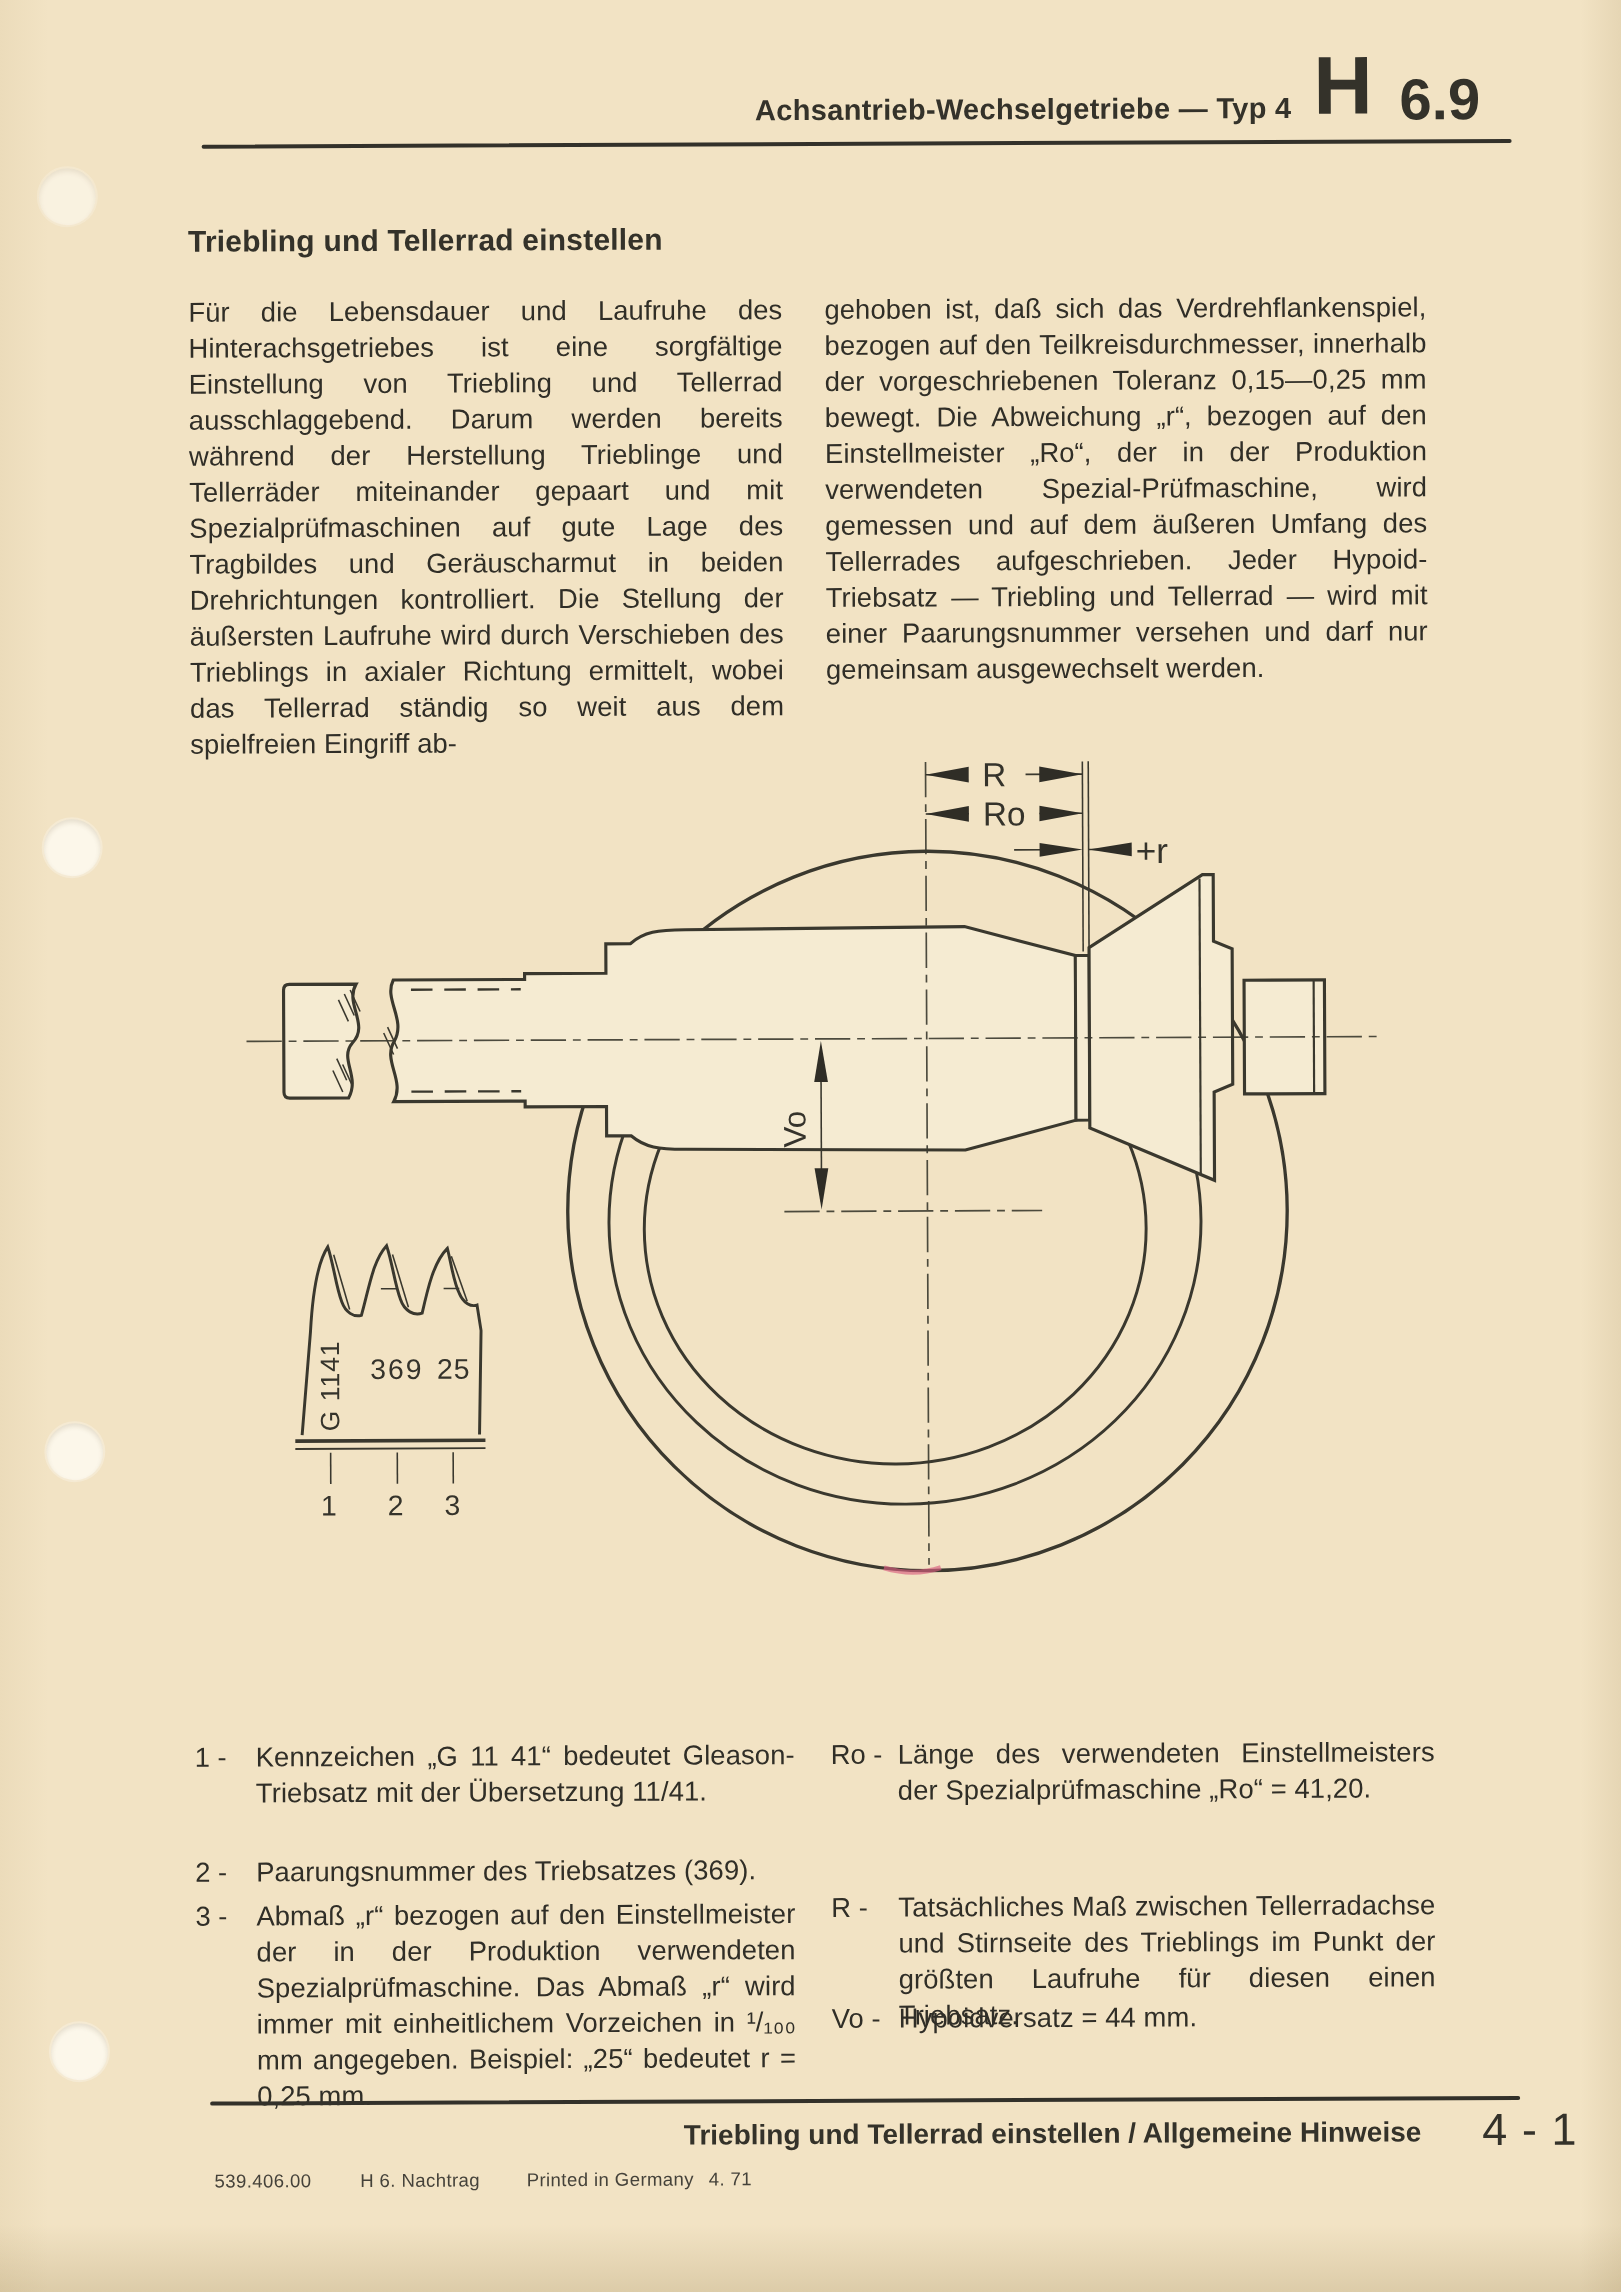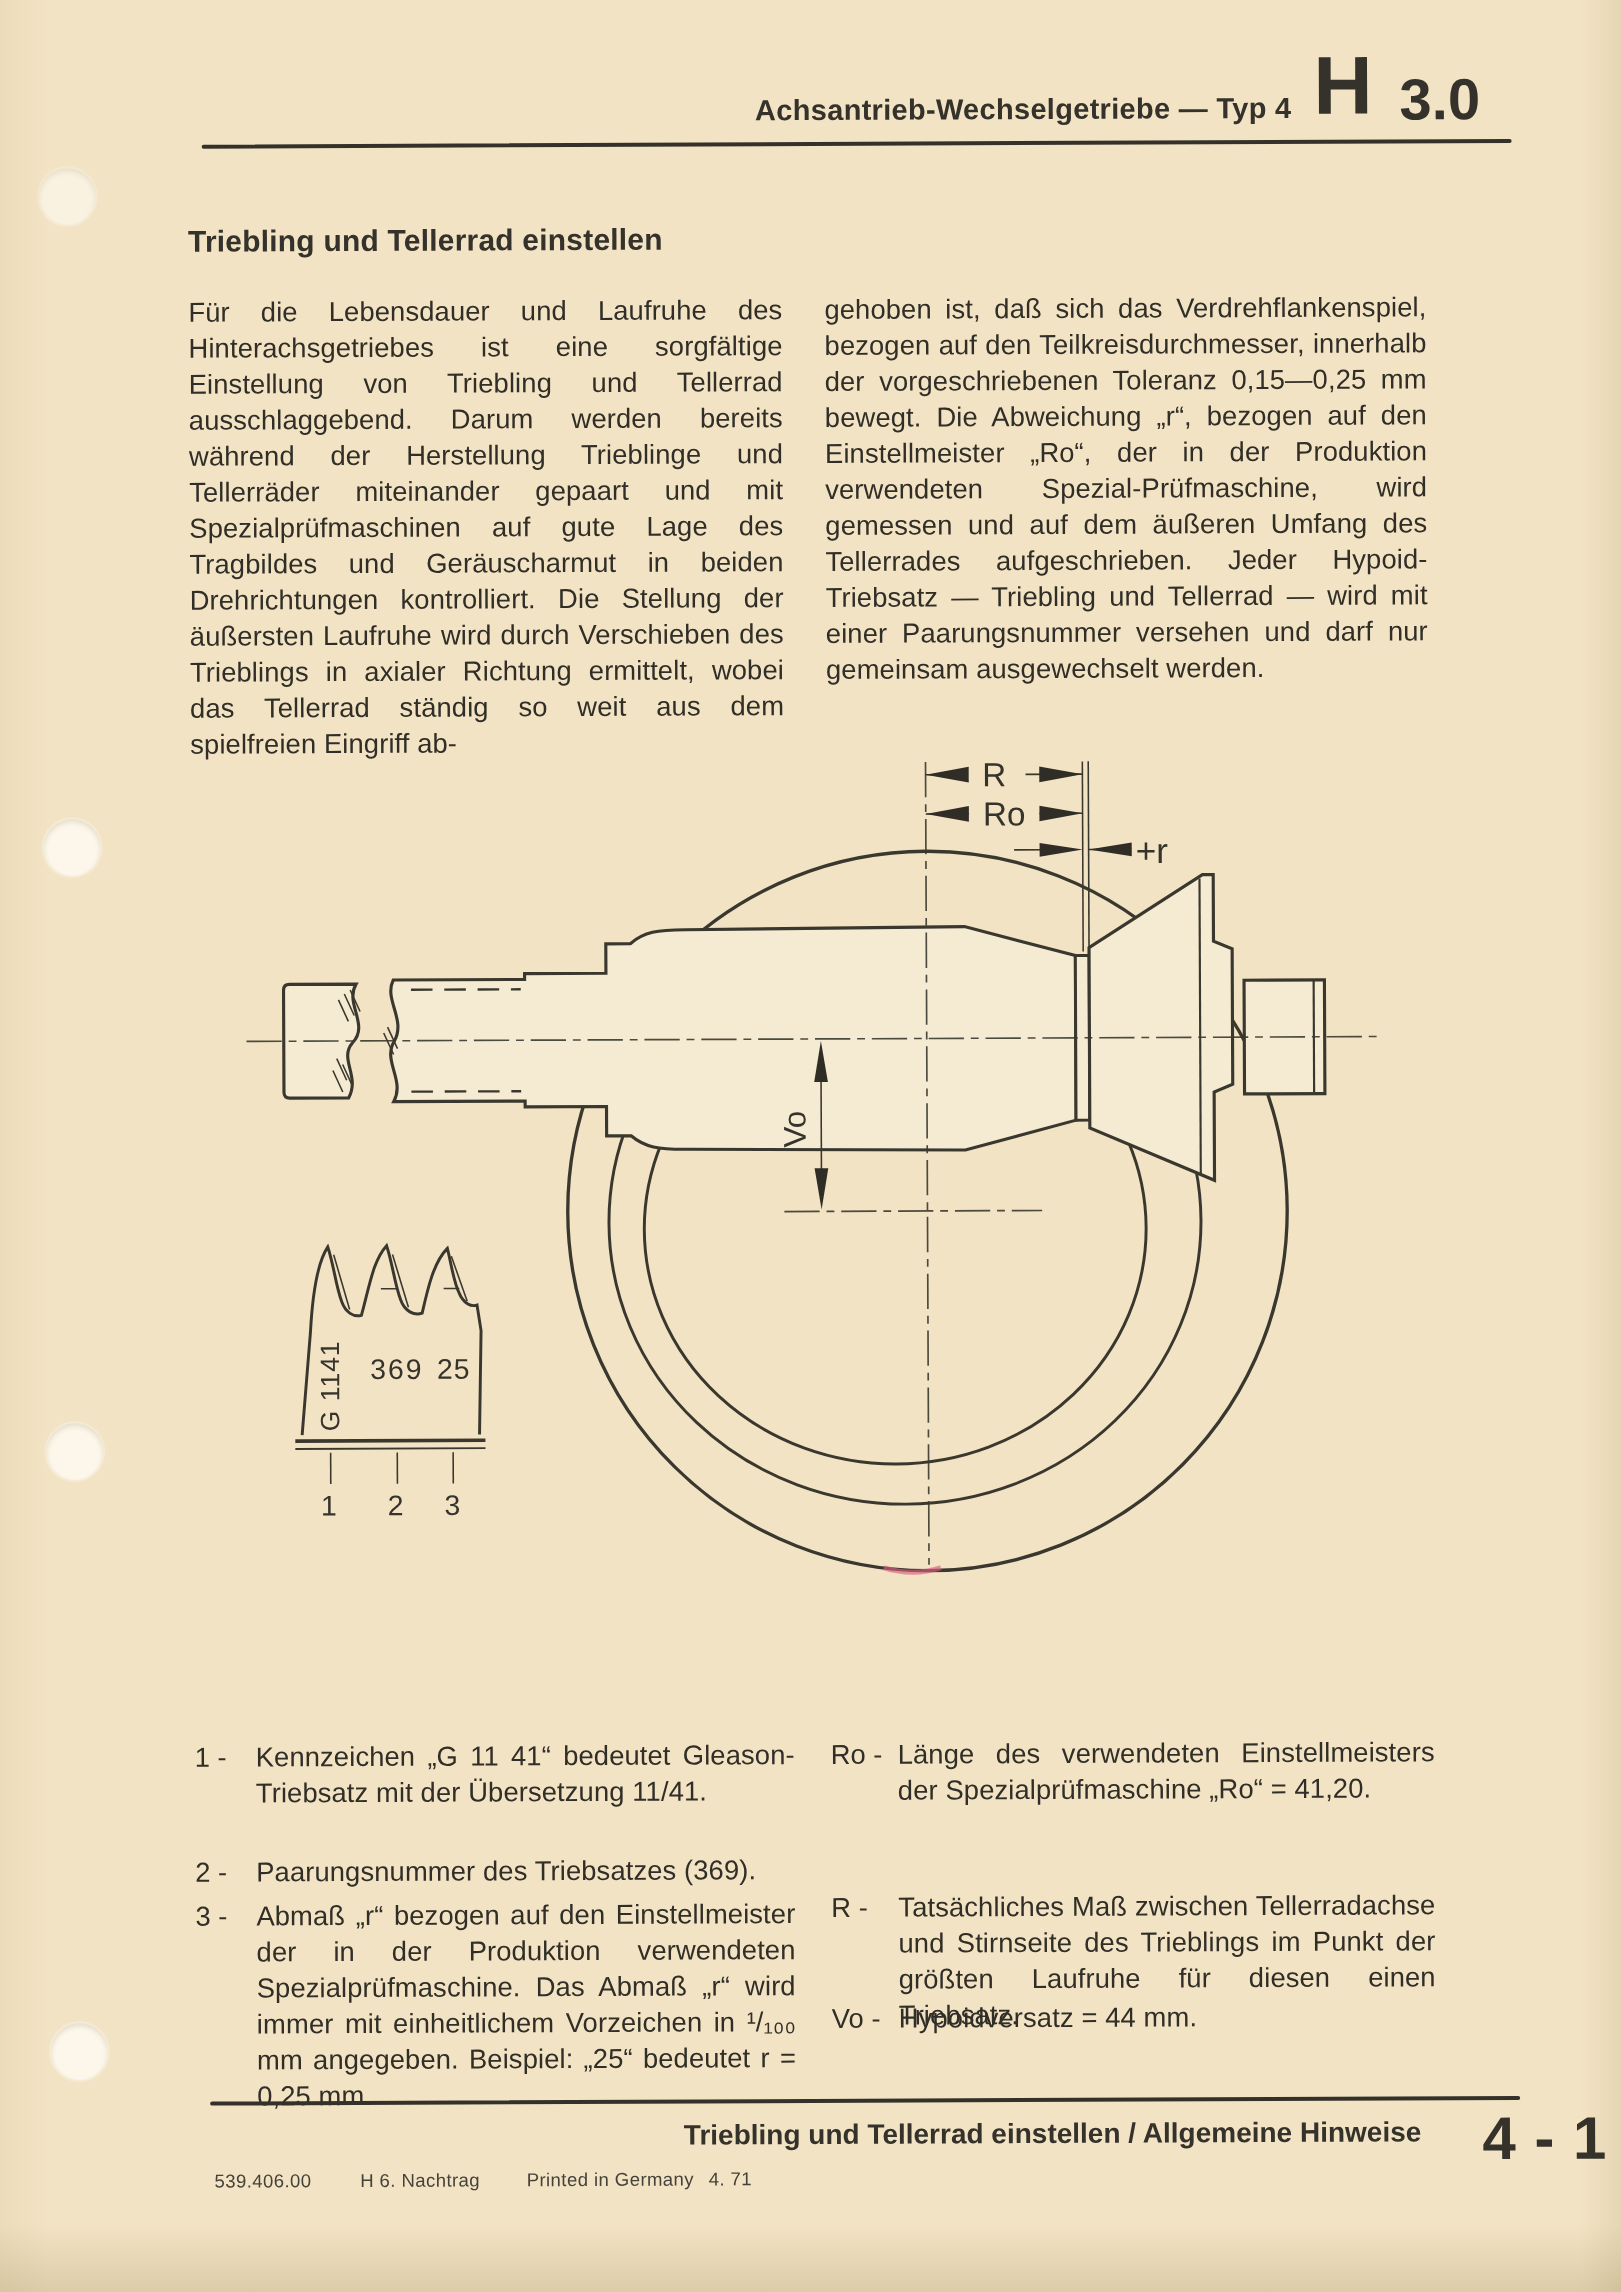--- a/index.html
+++ b/index.html
@@ -26,21 +26,21 @@
   .hdr-title{font-size:29px;font-weight:bold;letter-spacing:0.3px;white-space:nowrap;}
   .code-letter{font-size:82px;font-weight:bold;line-height:1;letter-spacing:-2px;}
   .code-number{font-size:58px;font-weight:bold;line-height:1;}
   .rule{background:#33312a;height:3.9px;border-radius:2px;}
   h1.doc-heading{font-size:30px;font-weight:bold;margin:0;letter-spacing:0.2px;}
   .col{font-size:27.4px;line-height:36px;text-align:justify;letter-spacing:0.1px;color:#302e27;}
   .legend-item{display:flex;font-size:27.4px;line-height:36px;color:#302e27;}
   .legend-key{flex:0 0 61px;white-space:nowrap;}
   .legend-text{flex:1;text-align:justify;letter-spacing:0.1px;}
   .ftr-caption{font-size:28px;font-weight:bold;white-space:nowrap;}
-  .ftr-pagenum{font-size:60px;font-weight:bold;letter-spacing:1px;}
+  .ftr-pagenum{font-size:45px;font-weight:normal;letter-spacing:1px;}
   .ftr-small{font-size:18.6px;color:#45423a;letter-spacing:0.4px;white-space:nowrap;}
   svg .dline{stroke:#3a382e;fill:none;}
   svg .dfill{fill:#f5ebd2;stroke:#3a382e;}
   svg .dtext{fill:#35332b;font-family:"Liberation Sans","DejaVu Sans",sans-serif;}
   svg .arrow{fill:#2f2d26;stroke:none;}
   svg .cline{stroke:#3a382e;stroke-width:1.7;fill:none;stroke-dasharray:36 7 8 7;opacity:.9;}
   svg .thin{stroke:#3a382e;stroke-width:1.6;fill:none;}
 </style>
 </head>
 <body>
@@ -49,21 +49,21 @@
 
 <div class="content">
 
   <div class="hole" style="left:43px;top:165px;opacity:.75"></div>
   <div class="hole" style="left:45px;top:816px;"></div>
   <div class="hole" style="left:45px;top:1420px;"></div>
   <div class="hole" style="left:47px;top:2020px;"></div>
 
   <div class="abs hdr-title" style="right:325px;top:94px;">Achsantrieb-Wechselgetriebe — Typ 4</div>
   <div class="abs code-letter" style="left:1318px;top:47px;">H</div>
-  <div class="abs code-number" style="left:1404px;top:73px;">3.0</div>
+  <div class="abs code-number" style="left:1404px;top:73px;">6.9</div>
   <div class="abs rule" style="left:206px;top:142px;width:1310px;"></div>
 
   <h1 class="abs doc-heading" style="left:192px;top:222px;">Triebling und Tellerrad einstellen</h1>
 
   <div class="abs col" style="left:192px;top:292px;width:594px;">Für die Lebensdauer und Laufruhe des Hinterachsgetriebes ist eine sorgfältige Einstellung von Triebling und Tellerrad ausschlaggebend. Darum werden bereits während der Herstellung Trieblinge und Tellerräder miteinander gepaart und mit Spezialprüfmaschinen auf gute Lage des Tragbildes und Geräuscharmut in beiden Drehrichtungen kontrolliert. Die Stellung der äußersten Laufruhe wird durch Verschieben des Trieblings in axialer Richtung ermittelt, wobei das Tellerrad ständig so weit aus dem spielfreien Eingriff ab-</div>
   <div class="abs col" style="left:828px;top:292px;width:602px;">gehoben ist, daß sich das Verdrehflankenspiel, bezogen auf den Teilkreisdurchmesser, innerhalb der vorgeschriebenen Toleranz 0,15—0,25 mm bewegt. Die Abweichung „r“, bezogen auf den Einstellmeister „Ro“, der in der Produktion verwendeten Spezial-Prüfmaschine, wird gemessen und auf dem äußeren Umfang des Tellerrades aufgeschrieben. Jeder Hypoid-Triebsatz — Triebling und Tellerrad — wird mit einer Paarungsnummer versehen und darf nur gemeinsam ausgewechselt werden.</div>
 
   <svg class="abs" style="left:147px;top:730px;" width="1333" height="912" viewBox="150 745 1360 930">
 
     <g>

